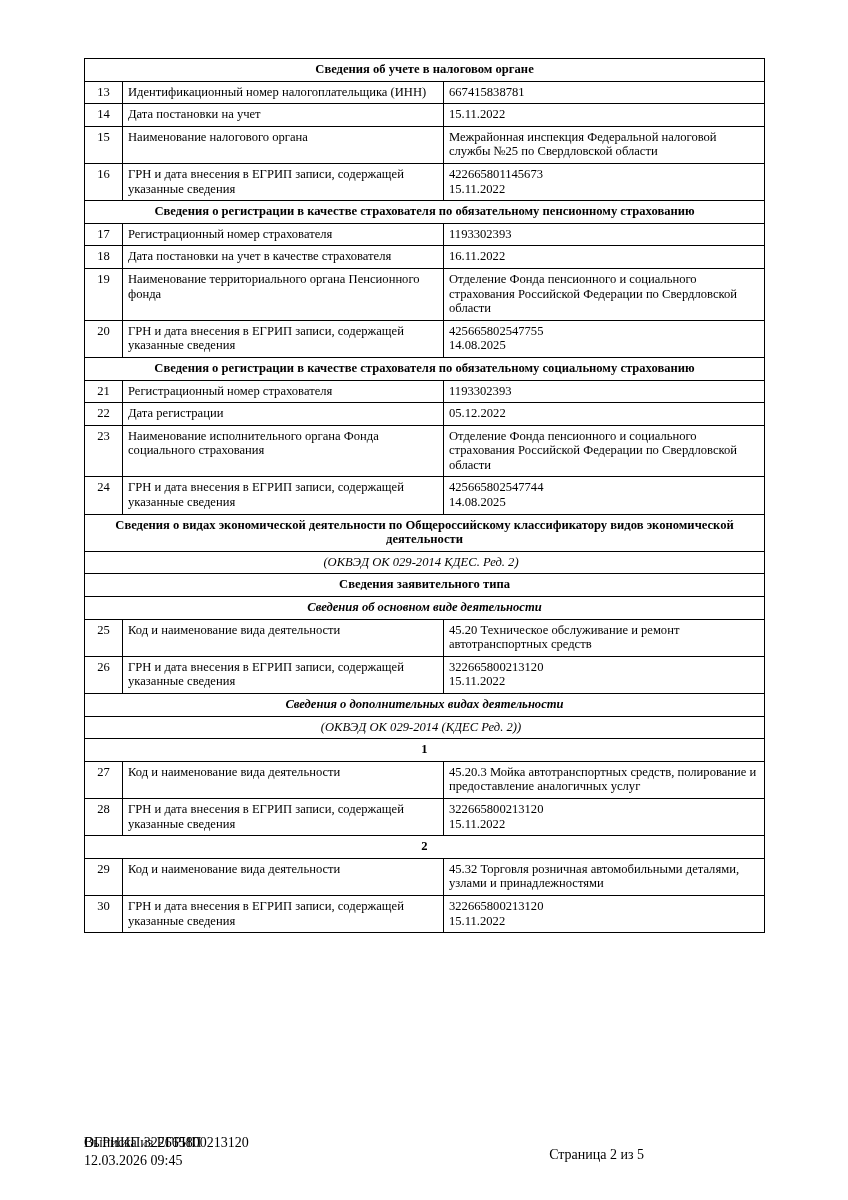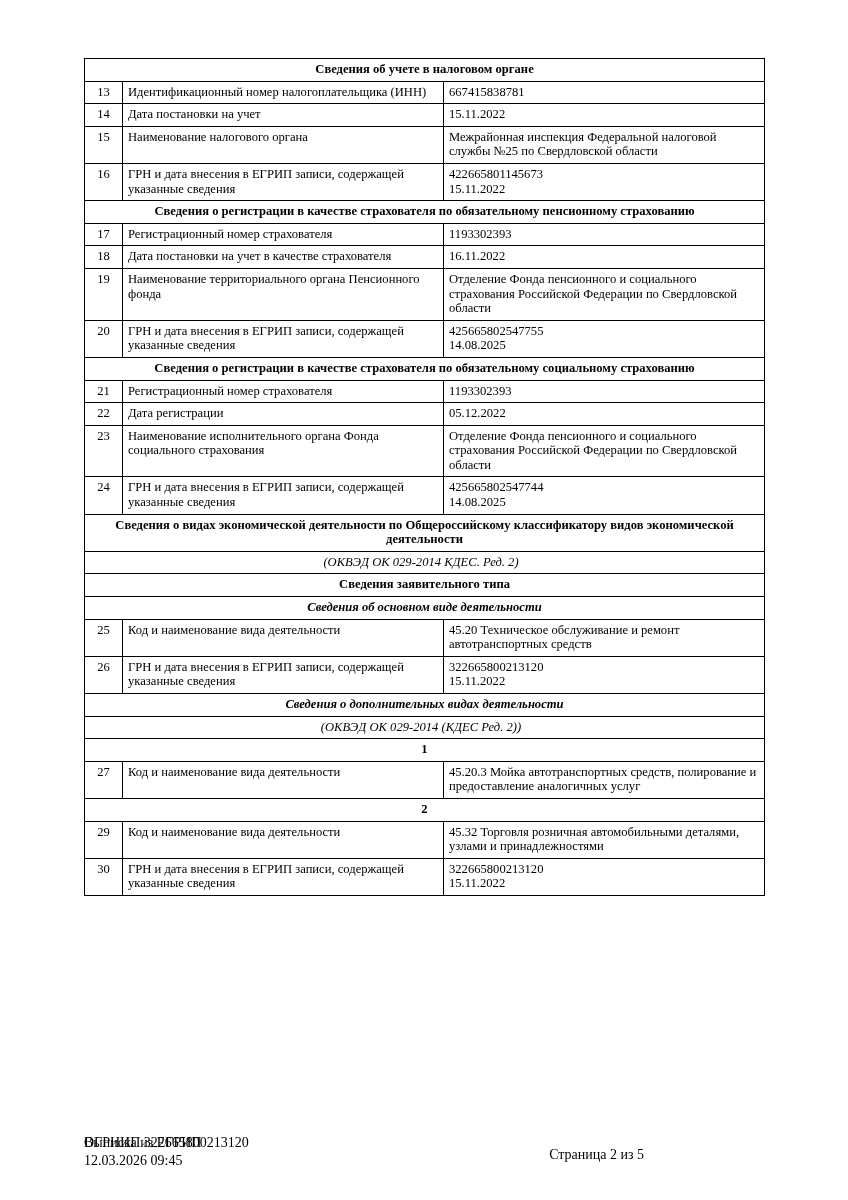--- a/index.html
+++ b/index.html
@@ -213,20 +213,26 @@
           <td colspan="3">(ОКВЭД ОК 029-2014 (КДЕС Ред. 2))</td>
         </tr>
         <tr class="index-row">
           <td colspan="3">1</td>
         </tr>
         <tr>
           <td class="num">27</td>
           <td class="label">Код и наименование вида деятельности</td>
           <td class="value nowrap-pre">45.20.3 Мойка автотранспортных средств, полирование и предоставление аналогичных услуг</td>
         </tr>
+        <tr>
+          <td class="num">28</td>
+          <td class="label">ГРН и дата внесения в ЕГРИП записи, содержащей указанные сведения</td>
+          <td class="value nowrap-pre">322665800213120
+15.11.2022</td>
+        </tr>
         <tr class="index-row">
           <td colspan="3">2</td>
         </tr>
         <tr>
           <td class="num">29</td>
           <td class="label">Код и наименование вида деятельности</td>
           <td class="value nowrap-pre">45.32 Торговля розничная автомобильными деталями, узлами и принадлежностями</td>
         </tr>
         <tr>
           <td class="num">30</td>

